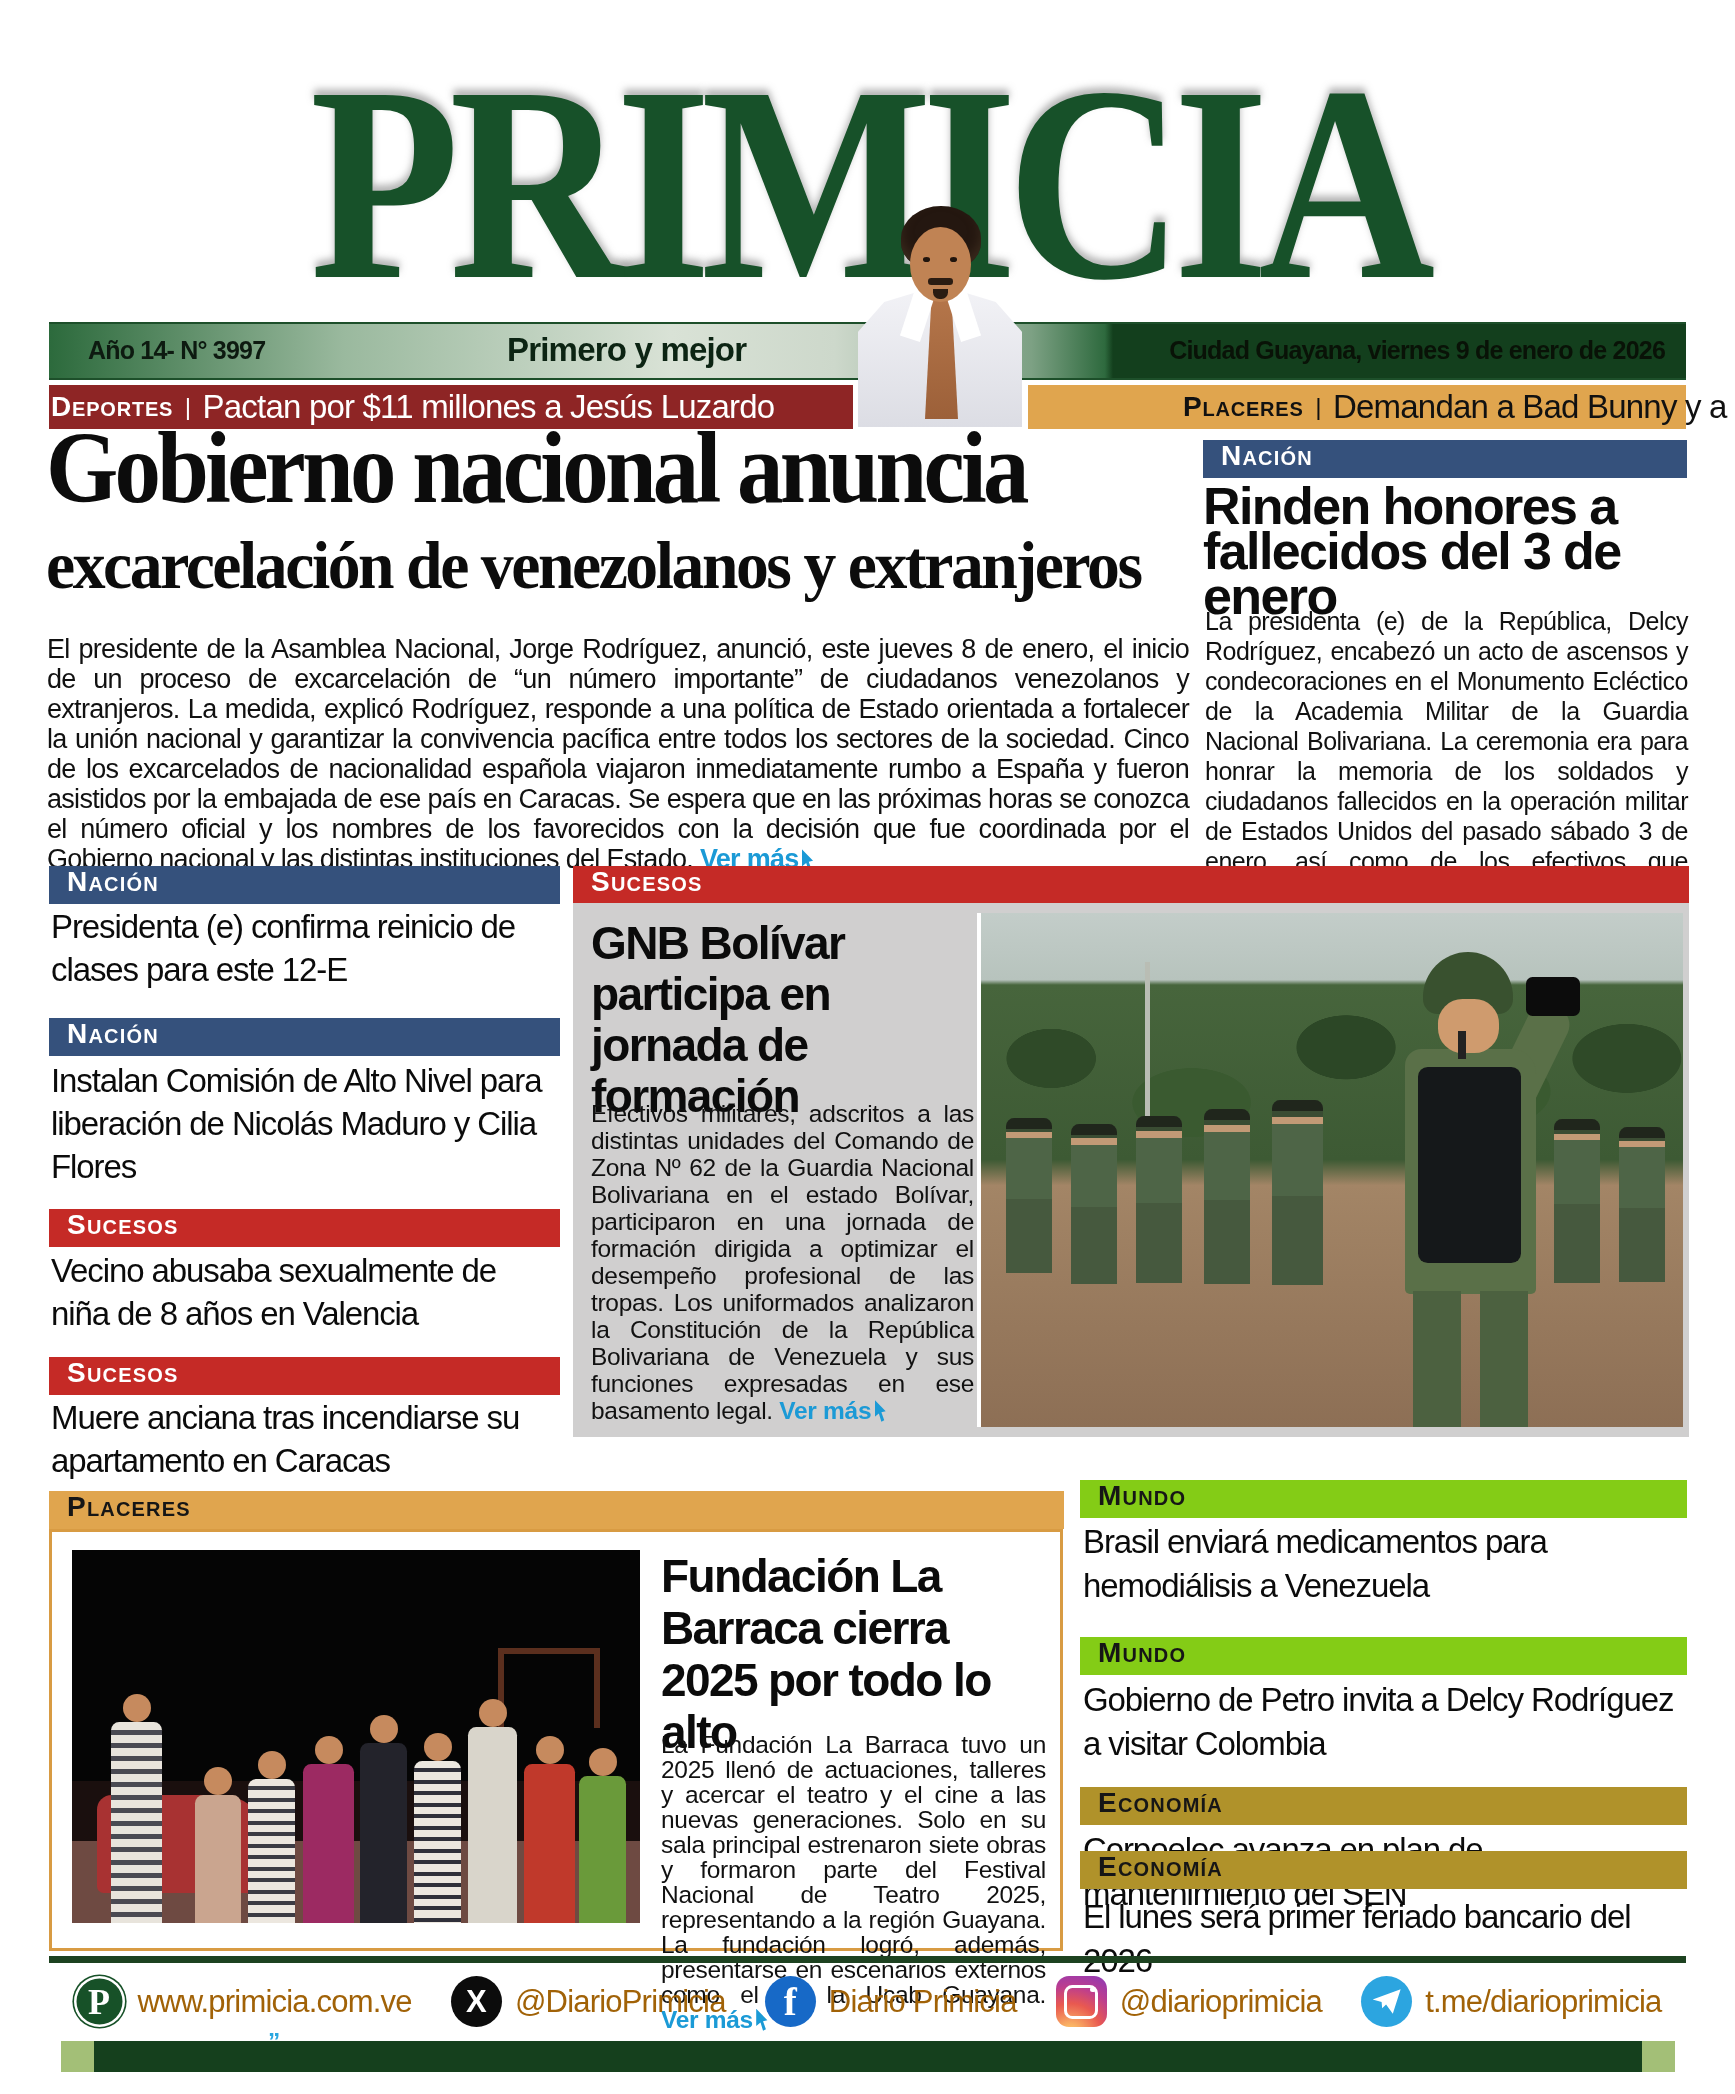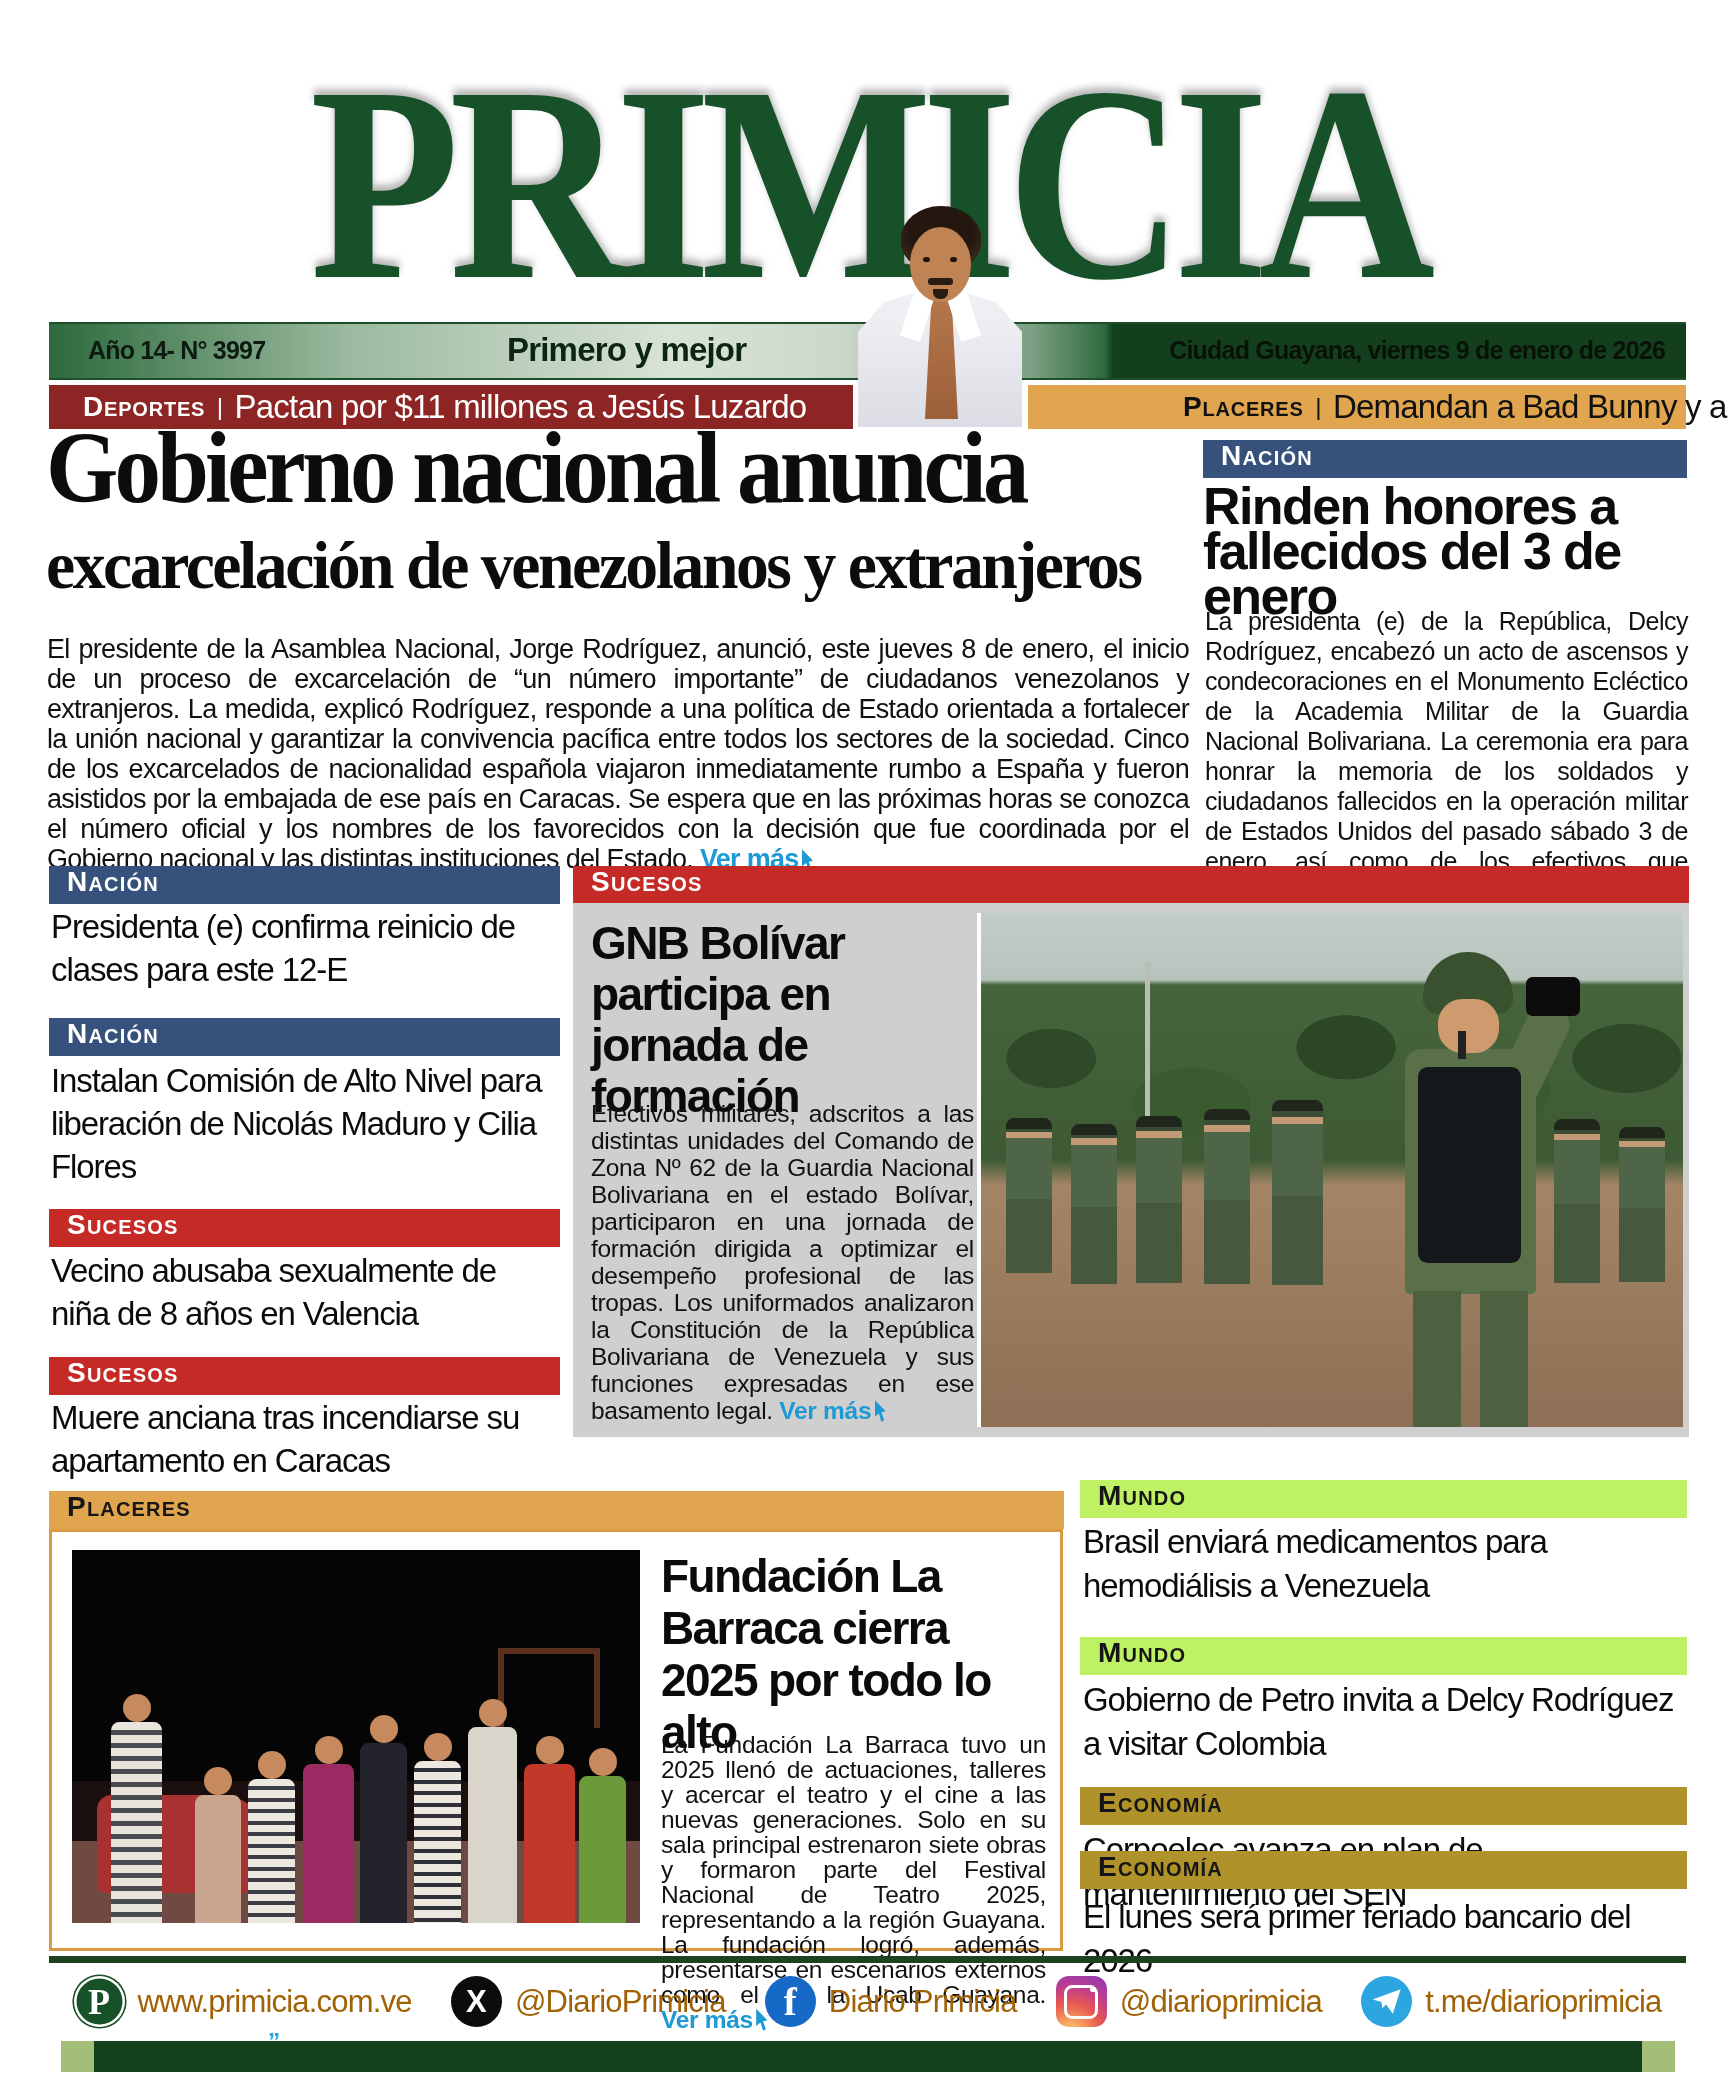--- a/index.html
+++ b/index.html
@@ -35,31 +35,31 @@
               clip-path:polygon(0 30%,16% 8%,38% 0,62% 0,84% 8%,100% 30%,100% 100%,0 100%);}
   .man .chest{position:absolute;left:67px;top:90px;width:33px;height:123px;background:linear-gradient(#b5764a,#9c6039);
               clip-path:polygon(20% 0,80% 0,100% 100%,0 100%);}
   .man .collarL{position:absolute;left:49px;top:85px;width:21px;height:49px;background:#ffffff;transform:rotate(18deg);}
   .man .collarR{position:absolute;left:95px;top:85px;width:21px;height:49px;background:#ffffff;transform:rotate(-18deg);}
 
   
   .teaser{position:absolute;top:385px;height:44px;display:flex;align-items:center;}
   .teaser-deportes{left:49px;width:804px;background:#8e2525;color:#fff;}
   .teaser-placeres{left:1028px;width:658px;background:#e0a54e;color:#111;}
-  .teaser .lbl{font-variant:small-caps;font-weight:800;font-size:28px;padding-left:34px;letter-spacing:0.8px;}
+  .teaser .lbl{font-variant:small-caps;font-weight:800;font-size:28px;padding-left:2px;letter-spacing:0.8px;}
   .teaser-placeres .lbl{padding-left:155px;}
   .teaser .sep{font-size:24.5px;padding:0 11.5px;font-weight:normal;}
   .teaser .txt{font-size:33px;letter-spacing:-0.8px;white-space:nowrap;}
 
   
   .secbar{position:absolute;height:38px;display:flex;align-items:flex-start;}
   .secbar .lbl{font-variant:small-caps;font-weight:800;font-size:28px;padding-left:18px;letter-spacing:1.2px;}
   .bar-nacion{background:#35517c;color:#fff;}
   .bar-sucesos{background:#c52a26;color:#fff;}
-  .bar-mundo{background:#bef264;color:#161616;}
+  .bar-mundo{background:#84cc16;color:#161616;}
   .bar-economia{background:#b0922a;color:#161616;}
   .bar-placeres{background:#e0a54e;color:#161616;}
 
   
   .lead-h1{position:absolute;left:46px;top:416px;width:1146px;font-family:"Liberation Serif",serif;
            font-weight:bold;font-size:101px;line-height:105px;letter-spacing:-4.1px;color:#0c0c0c;
            transform:scaleX(0.92);transform-origin:left top;white-space:nowrap;}
   .lead-h2{position:absolute;left:46px;top:530px;width:1162px;font-family:"Liberation Serif",serif;
            font-weight:bold;font-size:67px;line-height:70px;letter-spacing:-2.5px;color:#0c0c0c;
            transform:scaleX(0.98);transform-origin:left top;white-space:nowrap;}

